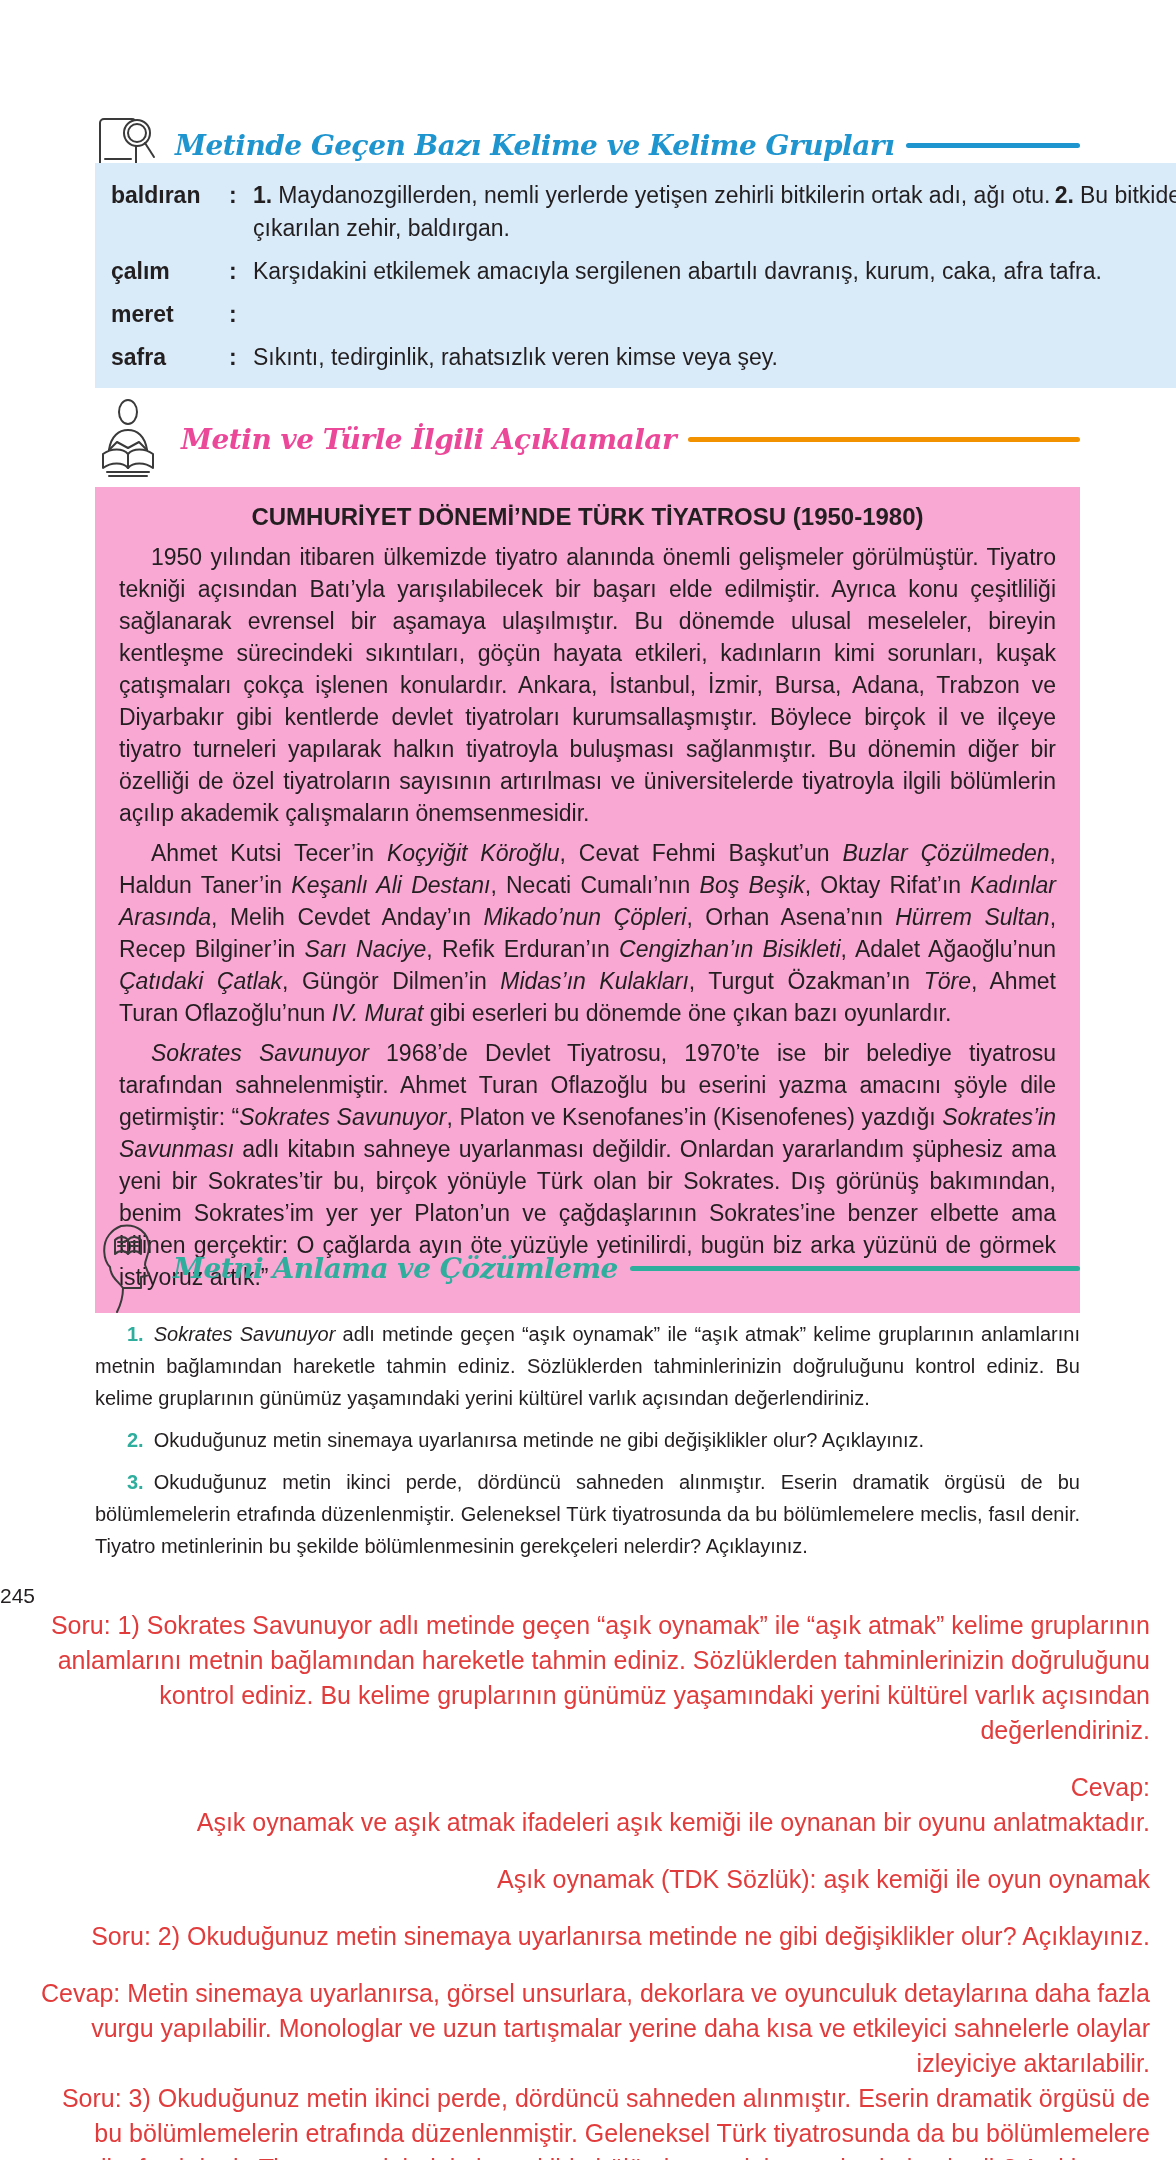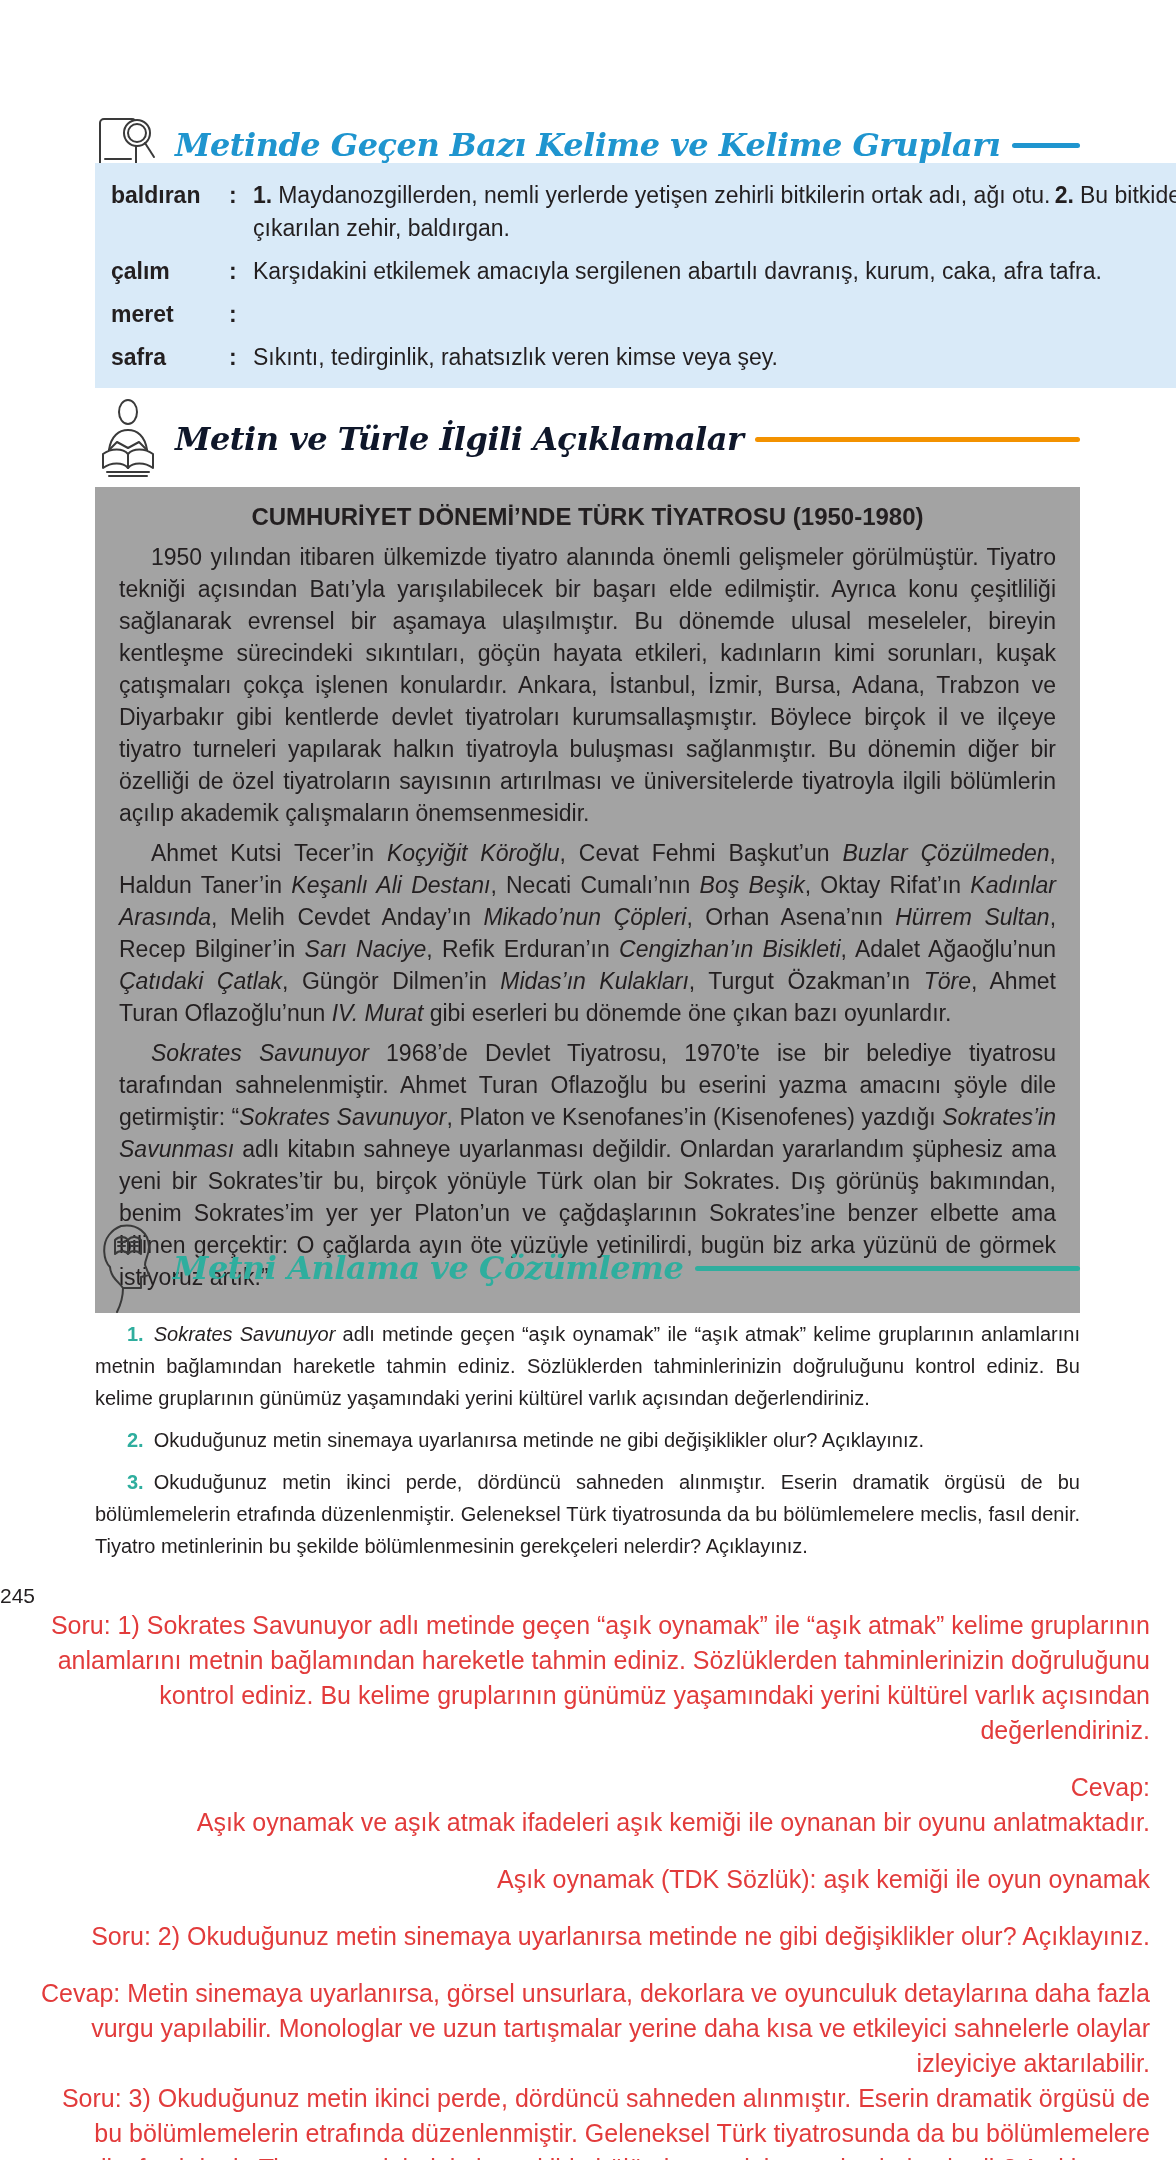--- a/index.html
+++ b/index.html
@@ -10,41 +10,41 @@
     -webkit-font-smoothing:antialiased;
   }
   .abs{position:absolute;}
   
   .sec-header{
     left:95px;width:985px;display:flex;align-items:center;gap:12px;
   }
   .sec-header .icon{flex:0 0 auto;display:block;}
   .sec-title{
     font-family:"DejaVu Serif",serif;font-style:italic;font-weight:bold;
-    font-size:32px;white-space:nowrap;letter-spacing:-0.5px;
+    font-size:28px;white-space:nowrap;letter-spacing:-0.5px;
   }
   .sec-rule{flex:1 1 auto;height:5px;border-radius:3px;}
   .blue  .sec-title{color:#1f95cf;} .blue  .sec-rule{background:#1f95cf;}
-  .orange .sec-title{color:#0f172a;} .orange .sec-rule{background:#f39200;}
+  .orange .sec-title{color:#ec4899;margin-left:6px;} .orange .sec-rule{background:#f39200;}
   .teal  .sec-title{color:#2fae9e;font-style:italic;} .teal  .sec-rule{background:#2fae9e;}
   
   .vocab-box{
     left:95px;width:1168px;background:#d9eaf8;box-sizing:border-box;
     padding:16px 20px 14px 16px;
   }
   .vocab-entry{display:flex;margin-bottom:10px;}
   .vocab-entry:last-child{margin-bottom:0;}
   .term{flex:0 0 118px;font-weight:bold;font-size:23px;line-height:33px;}
   .colon{flex:0 0 24px;font-weight:bold;font-size:23px;line-height:33px;}
   .defs{flex:1 1 auto;}
   .def-line{font-size:23px;line-height:33px;text-align:justify;}
   .def-num{font-weight:bold;margin-right:6px;}
   
   .expl-box{
-    left:95px;width:985px;background:#a3a3a3;box-sizing:border-box;
+    left:95px;width:985px;background:#f9a8d4;box-sizing:border-box;
     padding:14px 24px 20px 24px;
   }
   .box-title{
     text-align:center;font-weight:bold;font-size:24px;line-height:32px;
     margin:0 0 8px 0;
   }
   .expl-box p{
     margin:0 0 8px 0;font-size:23px;line-height:32px;
     text-align:justify;text-indent:32px;
   }

